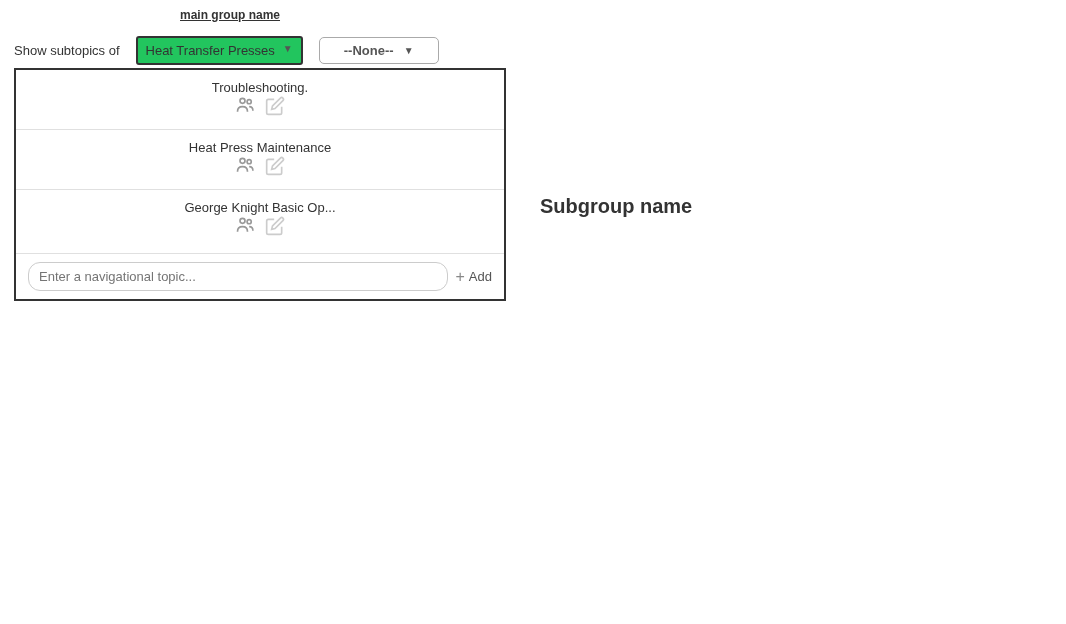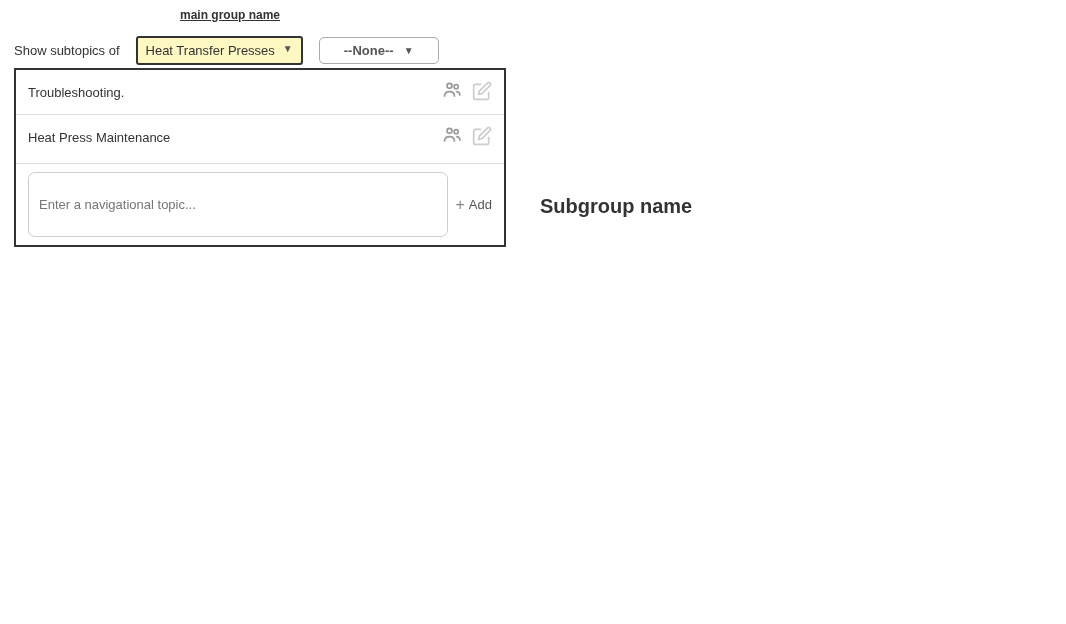--- a/index.html
+++ b/index.html
@@ -39,21 +39,21 @@
     }
 
     .dropdown {
       display: flex;
       align-items: flex-start;
       justify-content: space-between;
       border: 2px solid #333;
       border-radius: 3px;
       padding: 5px 8px;
       min-width: 160px;
-      background: #fef9c3;
+      background: #22c55e;
       cursor: pointer;
       font-size: 13px;
     }
 
     .dropdown-arrow {
       margin-left: 8px;
       font-size: 10px;
       color: #555;
     }
 
@@ -78,22 +78,23 @@
       left: 14px;
       width: 492px;
       border: 2px solid #333;
       background: #fff;
     }
 
     .topic-row {
       display: flex;
       align-items: center;
       justify-content: space-between;
-      padding: 10px 12px;
+      padding: 10px 20px;
       border-bottom: 1px solid #e0e0e0;
+      flex-direction: column;
     }
 
     .topic-row:last-of-type {
       border-bottom: none;
     }
 
     .topic-name {
       flex: 1;
       font-size: 13px;
       color: #333;
@@ -122,22 +123,22 @@
       align-items: center;
       padding: 8px 12px;
       border-top: 1px solid #e0e0e0;
       gap: 8px;
       margin-top: 4px;
     }
 
     .add-input {
       flex: 1;
       border: 1px solid #ccc;
-      border-radius: 7px;
-      padding: 24px 10px;
+      border-radius: 12px;
+      padding: 6px 10px;
       font-size: 13px;
       color: #999;
       outline: none;
     }
 
     .add-button {
       display: flex;
       align-items: center;
       gap: 4px;
       font-size: 13px;
@@ -212,20 +213,35 @@
       <path d="M3 20c0-4 2.5-6 6-6s6 2 6 6"></path>
       <circle cx="17" cy="8" r="2.5"></circle>
       <path d="M17 14c2.5 0 4.5 1.5 4.5 5"></path>
     </svg></span>
         <span class="icon-edit"><svg class="svg-icon" viewBox="0 0 24 24" fill="none" stroke="#ccc" stroke-width="2" xmlns="http://www.w3.org/2000/svg">
       <path d="M11 4H4a2 2 0 0 0-2 2v14a2 2 0 0 0 2 2h14a2 2 0 0 0 2-2v-7"></path>
       <path d="M18.5 2.5a2.121 2.121 0 0 1 3 3L12 15l-4 1 1-4 9.5-9.5z"></path>
     </svg></span>
       </div>
     </div>
+      <div class="topic-row">
+      <span class="topic-name">George Knight Basic Op...</span>
+      <div class="topic-icons">
+        <span class="icon-group"><svg class="svg-icon" viewBox="0 0 24 24" fill="none" stroke="#999" stroke-width="2" xmlns="http://www.w3.org/2000/svg">
+      <circle cx="9" cy="7" r="3"></circle>
+      <path d="M3 20c0-4 2.5-6 6-6s6 2 6 6"></path>
+      <circle cx="17" cy="8" r="2.5"></circle>
+      <path d="M17 14c2.5 0 4.5 1.5 4.5 5"></path>
+    </svg></span>
+        <span class="icon-edit"><svg class="svg-icon" viewBox="0 0 24 24" fill="none" stroke="#ccc" stroke-width="2" xmlns="http://www.w3.org/2000/svg">
+      <path d="M11 4H4a2 2 0 0 0-2 2v14a2 2 0 0 0 2 2h14a2 2 0 0 0 2-2v-7"></path>
+      <path d="M18.5 2.5a2.121 2.121 0 0 1 3 3L12 15l-4 1 1-4 9.5-9.5z"></path>
+    </svg></span>
+      </div>
+    </div>
     </div>
 
   <div class="add-row">
     <input class="add-input" type="text" placeholder="Enter a navigational topic..." style="">
     <button class="add-button">
       <span class="add-plus">+</span>
       <span>Add</span>
     </button>
   </div>
 </div>

